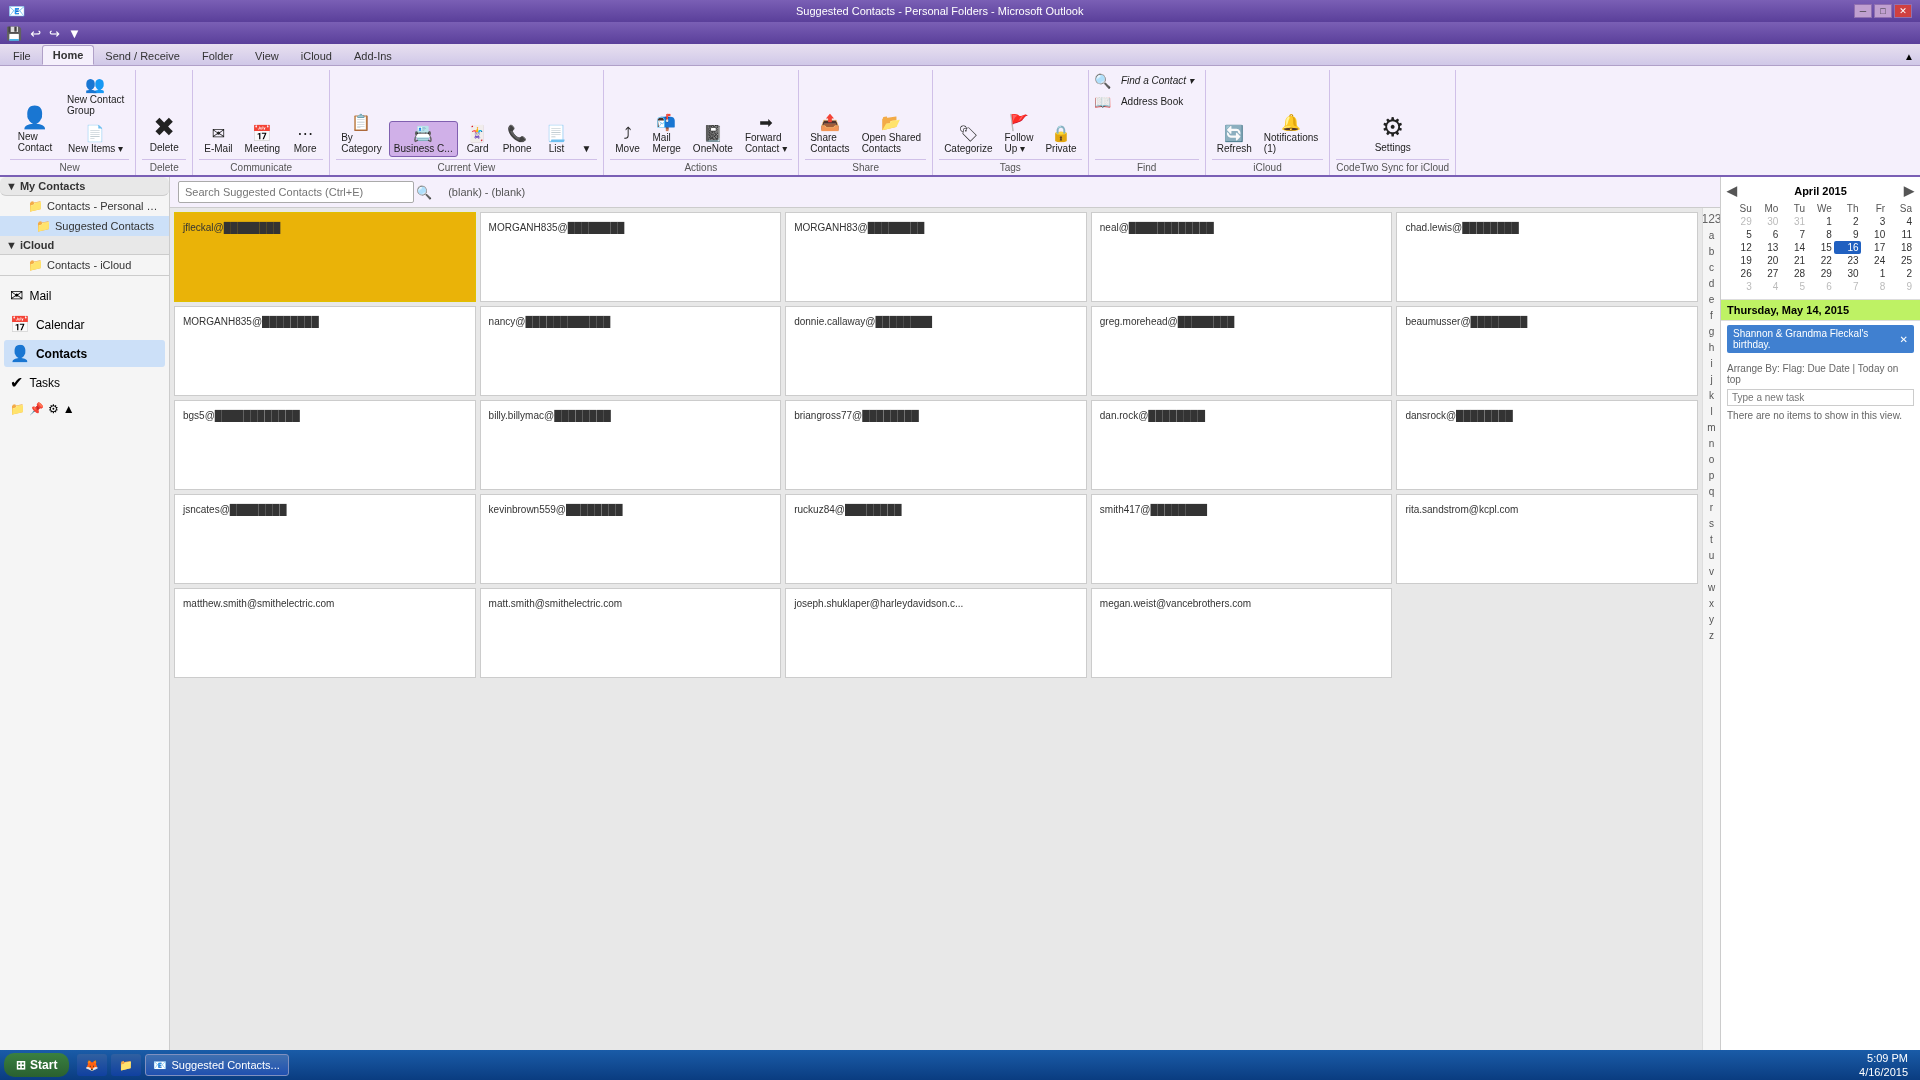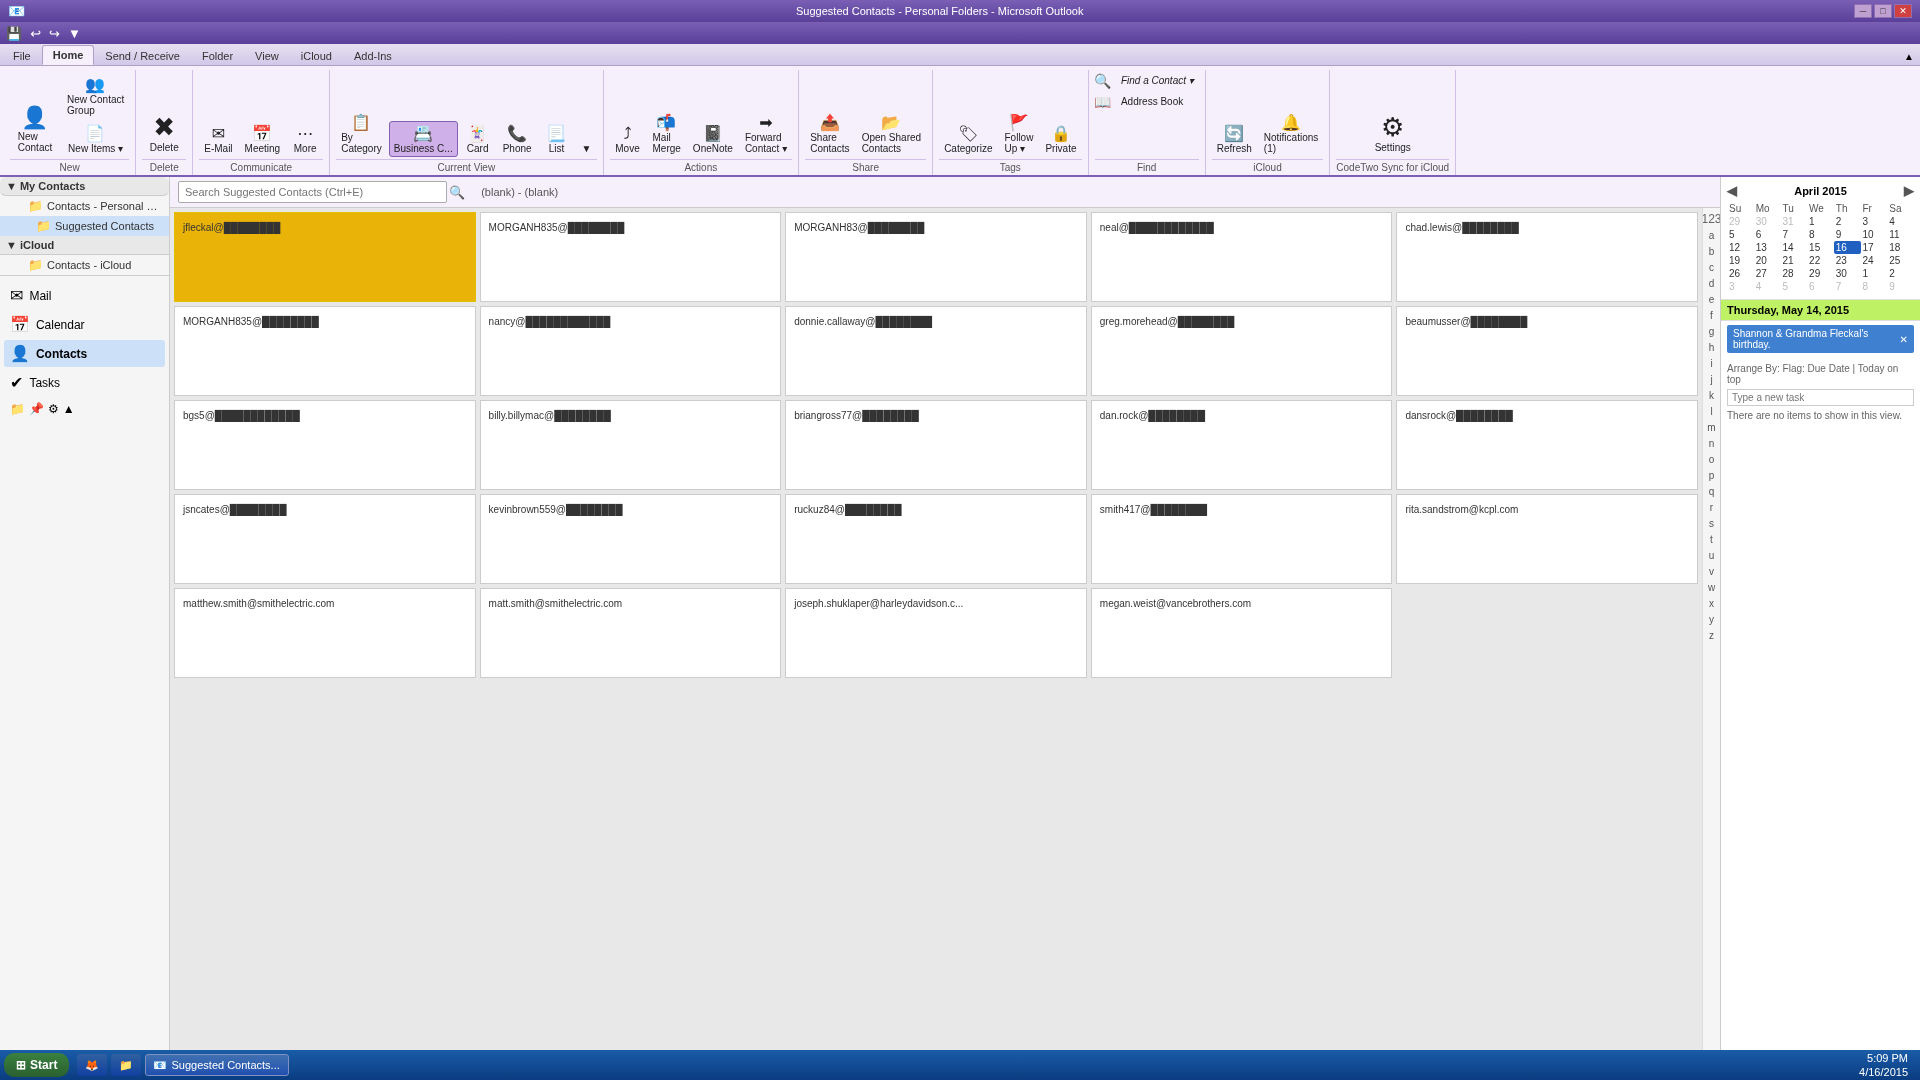--- a/index.html
+++ b/index.html
@@ -185,21 +185,21 @@
 
     
     .search-bar {
       background: #f5f0fc;
       padding: 4px 8px;
       display: flex;
       align-items: center;
       border-bottom: 1px solid #ccc;
     }
     .search-input {
-      width: 269px;
+      width: 236px;
       height: 22px;
       border: 1px solid #aaa;
       padding: 2px 6px;
       font-size: 11px;
       border-radius: 2px;
     }
     .search-btn { margin-left: 2px; cursor: pointer; font-size: 13px; }
 
     
     .contacts-grid-wrapper {
@@ -269,21 +269,21 @@
       display: flex;
       align-items: center;
       justify-content: space-between;
       font-size: 11px;
       font-weight: bold;
       margin-bottom: 4px;
     }
     .mini-cal-nav { cursor: pointer; font-size: 13px; color: #555; }
     .mini-cal-grid { width: 100%; border-collapse: collapse; }
     .mini-cal-grid th, .mini-cal-grid td {
-      text-align: left;
+      text-align: right;
       font-size: 10px;
       padding: 1px 2px;
       width: 24px;
       margin-top: 24px;
     }
     .mini-cal-grid th { color: #555; font-weight: normal; }
     .mini-cal-grid td { cursor: pointer; color: #333; }
     .mini-cal-grid td.today { background: #2060c0; color: white; border-radius: 2px; }
     .mini-cal-grid td.other-month { color: #bbb; }
 

